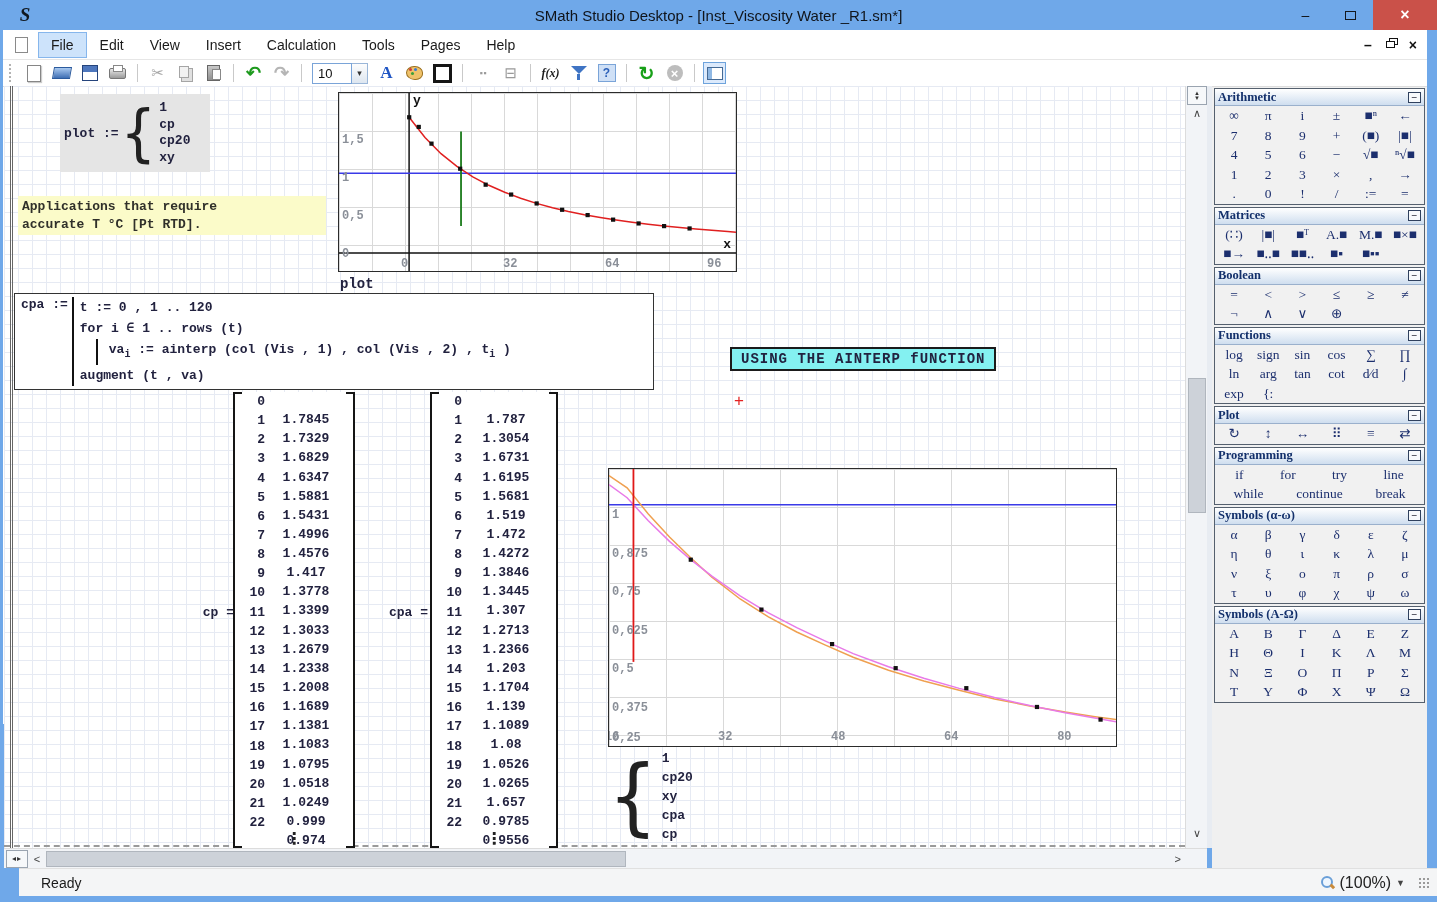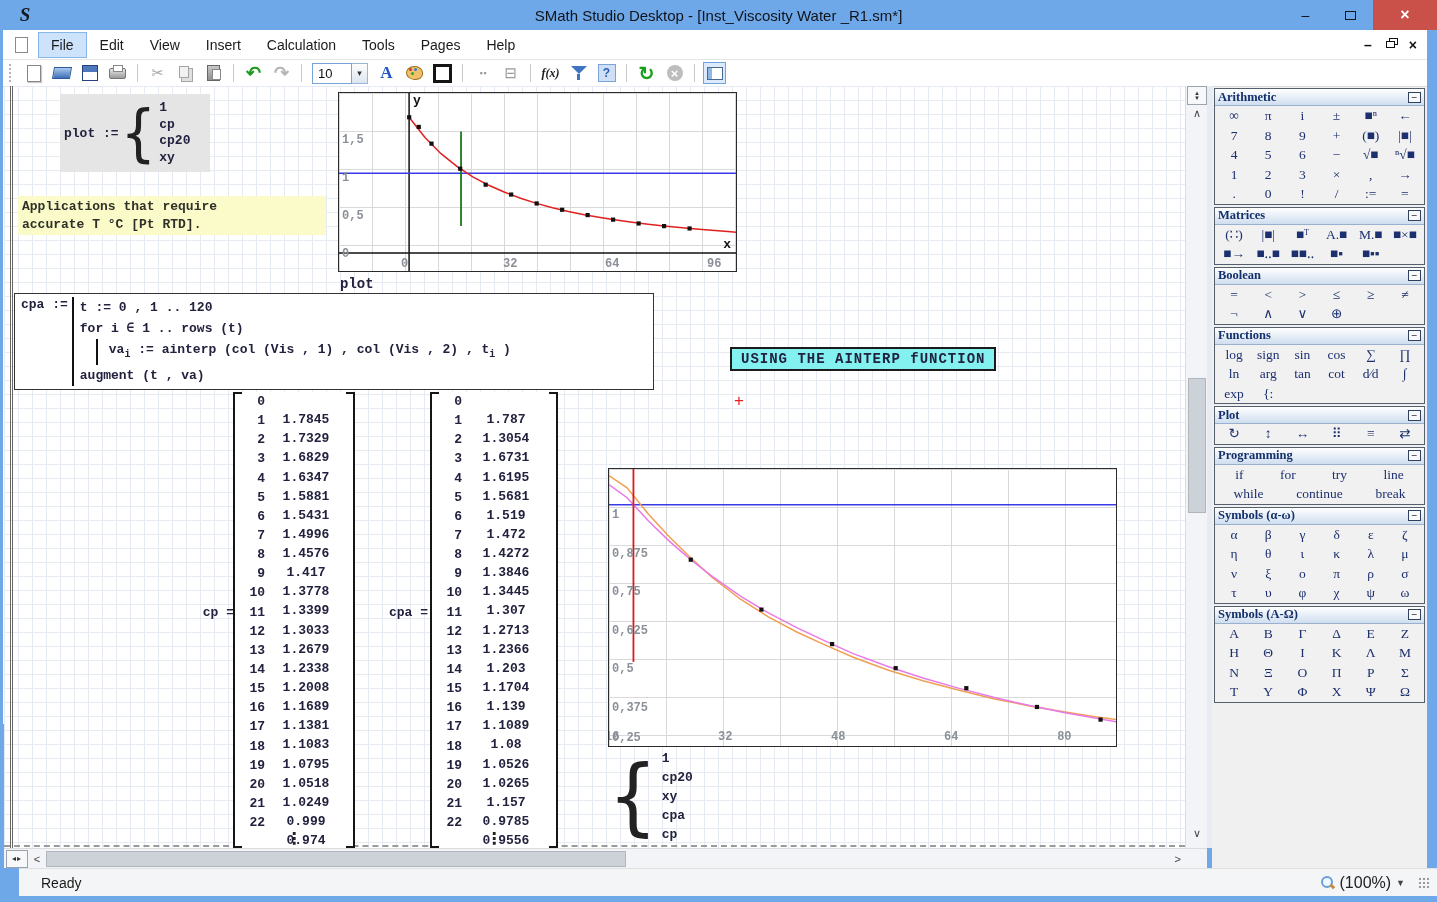--- a/index.html
+++ b/index.html
@@ -456,21 +456,21 @@
           <div class="mrow">
             <span class="midx">18</span>
             <span class="mval">1.0526</span>
           </div>
           <div class="mrow">
             <span class="midx">19</span>
             <span class="mval">1.0265</span>
           </div>
           <div class="mrow">
             <span class="midx">20</span>
-            <span class="mval">1.157</span>
+            <span class="mval">1.657</span>
           </div>
           <div class="mrow">
             <span class="midx">21</span>
             <span class="mval">0.9785</span>
           </div>
           <div class="mrow">
             <span class="midx">22</span>
             <span class="mval">0.9556</span>
           </div>
           <div class="mell">⋮</div>

